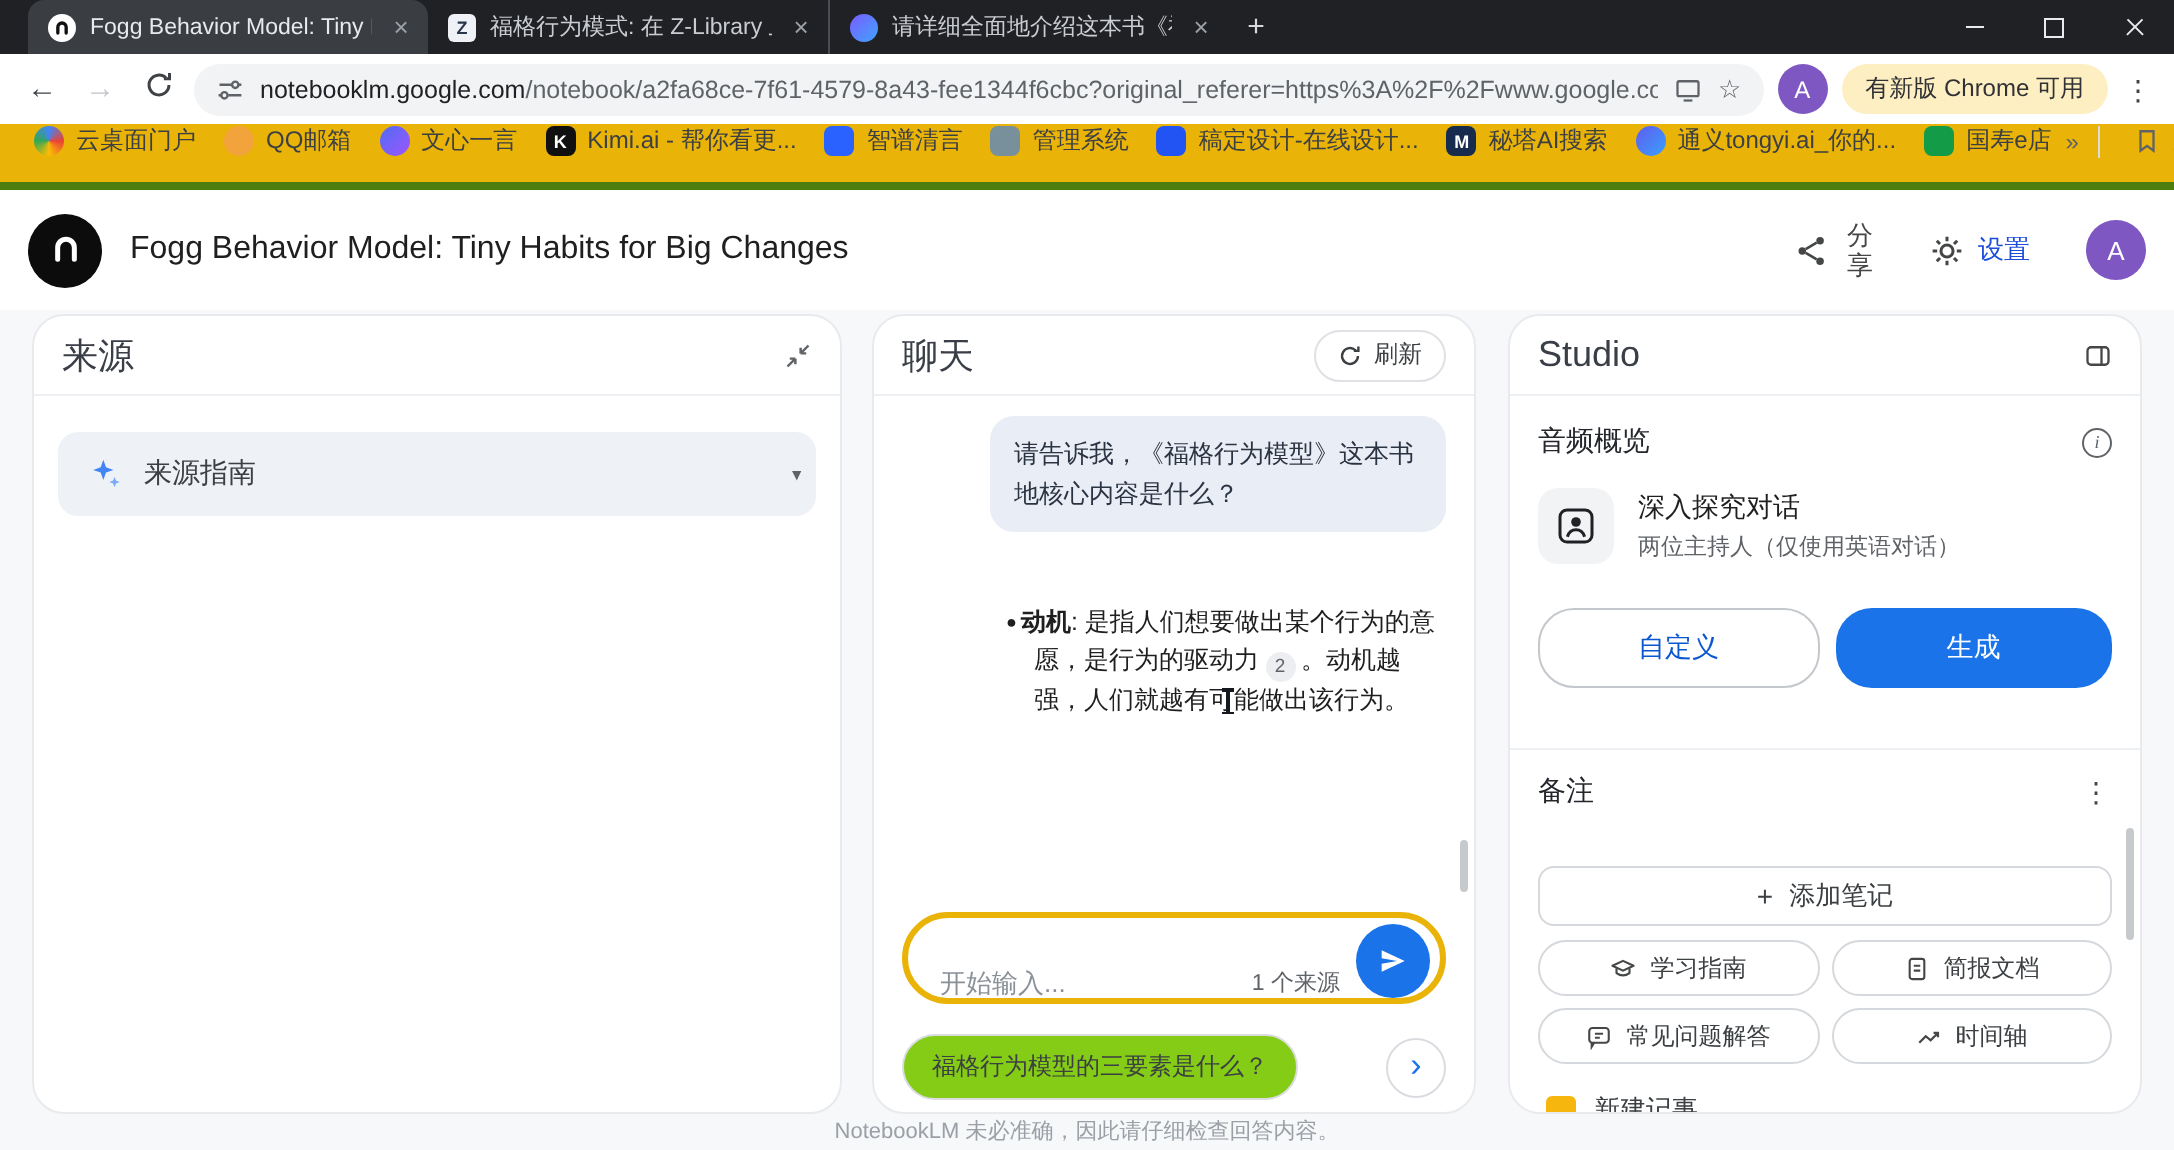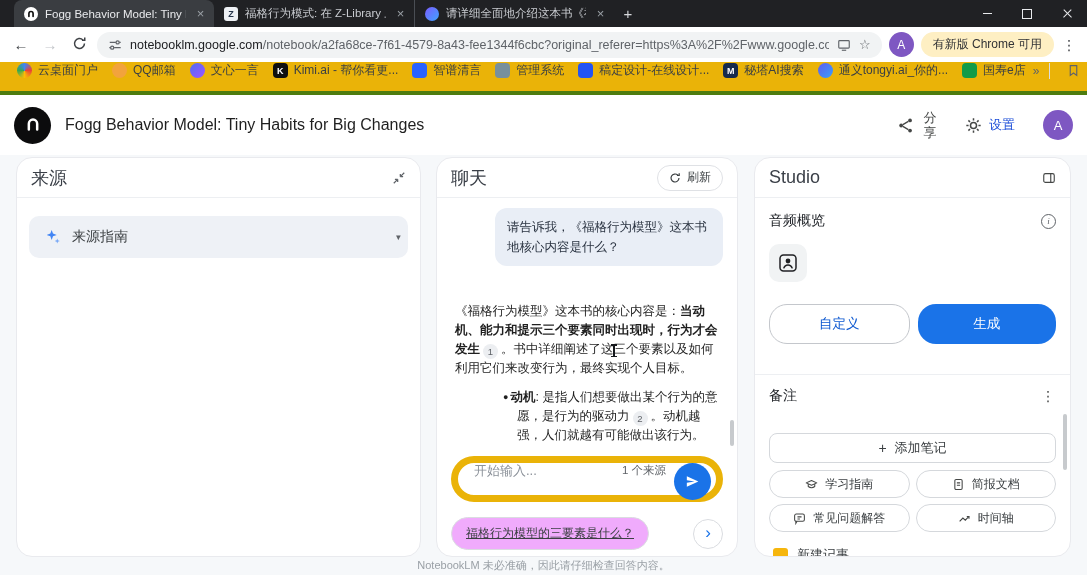--- a/index.html
+++ b/index.html
@@ -84,27 +84,27 @@
   .bubble { margin: 10px 14px 0 auto; max-width: 228px; background: #e9eef6; border-radius: 12px; padding: 9px 12px; font-size: 12.5px; line-height: 1.6; color: #2b3442; }
   .answer { padding: 0 18px; margin-top: 36px; font-size: 12.5px; line-height: 19px; color: #1f1f1f; }
   .answer p { margin-bottom: 10px; }
   .answer strong { font-weight: bold; }
   .hang { padding-left: 14px; text-indent: -14px; margin-left: 48px; }
   .cite { display: inline-flex; width: 15px; height: 15px; border-radius: 50%; background: #eceef1; color: #5f6368; font-size: 9.5px; align-items: center; justify-content: center; margin: 0 3px; vertical-align: -2px; text-indent: 0; }
   .dot { font-size: 9px; vertical-align: 1px; margin-right: 2px; }
   .ibeam { position: absolute; left: 176px; top: 136px; width: 2px; height: 13px; background: #15181c; }
   .ibeam::before, .ibeam::after { content: ""; position: absolute; left: -2px; width: 6px; height: 1.5px; background: #15181c; }
   .ibeam::before { top: 0; } .ibeam::after { bottom: 0; }
-  .input-card { position: absolute; left: 14px; right: 14px; bottom: 64px; height: 46px; border: 7px solid #eab308; border-radius: 23px; display: flex; align-items: flex-start; padding: 0 5px 0 16px; gap: 8px; background: #fff; }
+  .input-card { position: absolute; left: 14px; right: 14px; bottom: 64px; height: 46px; border: 3px solid #eab308; border-radius: 23px; display: flex; align-items: flex-end; padding: 0 5px 0 16px; gap: 8px; background: #fff; }
   .chat-input { border: none; outline: none; flex: 1; min-width: 0; font-size: 13px; color: #1f1f1f; background: transparent; font-family: "Liberation Sans", sans-serif; }
   .chat-input::placeholder { color: #8b9199; }
   .src-count { font-size: 11.5px; color: #5f6368; white-space: nowrap; }
   .send-btn { width: 37px; height: 37px; border-radius: 50%; background: #1a73e8; display: flex; align-items: center; justify-content: center; flex: 0 0 auto; }
   .sugg-row { position: absolute; left: 14px; right: 14px; bottom: 16px; display: flex; align-items: center; justify-content: space-between; }
-  .sugg-chip { border: 1px solid #dadce0; border-radius: 17px; height: 33px; display: flex; align-items: center; padding: 0 14px; font-size: 12px; color: #3c4043; background: #f0abfc; white-space: nowrap; text-decoration: underline; }
+  .sugg-chip { border: 1px solid #dadce0; border-radius: 17px; height: 33px; display: flex; align-items: center; padding: 0 14px; font-size: 12px; color: #3c4043; background: #84cc16; white-space: nowrap; }
   .next-btn { width: 30px; height: 30px; border-radius: 50%; border: 1px solid #dadce0; color: #1a73e8; font-size: 17px; display: flex; align-items: center; justify-content: center; padding-bottom: 2px; background: #fff; }
   .scroll-thumb { position: absolute; width: 4px; border-radius: 2px; background: #c7cacd; right: 3px; }
   .thumb-chat { top: 212px; height: 26px; }
   .thumb-studio { top: 256px; height: 56px; }
 
   #studio { left: 754px; width: 317px; }
   .sec-row { display: flex; align-items: center; justify-content: space-between; padding: 14px 14px 10px; }
   .sec-title { font-size: 14px; color: #23262b; }
   .info-ic { width: 15px; height: 15px; border: 1.3px solid #5f6368; border-radius: 50%; color: #5f6368; font-size: 9px; display: flex; align-items: center; justify-content: center; font-family: "Liberation Serif", serif; font-style: italic; }
   .audio-card { display: flex; align-items: center; gap: 12px; padding: 4px 14px 0; }
@@ -299,21 +299,20 @@
         <svg width="12" height="12" viewBox="0 0 16 16" fill="none" stroke="#3c4043" stroke-width="1.6">
             <path d="M13.3 8a5.3 5.3 0 1 1-1.6-3.8"></path>
             <path d="M13.6 1.6v3h-3"></path>
           </svg>
         <span>刷新</span>
       </span>
     </div>
     <div class="chat-body">
       <div class="bubble">请告诉我，《福格行为模型》这本书地核心内容是什么？</div>
       <div class="answer">
-        <p><span>《福格行为模型》这本书的核心内容是：</span><strong>当动机、能力和提示三个要素同时出现时，行为才会发生</strong><span class="cite">1</span><span>。书中详细阐述了这三个要素以及如何利用它们来改变行为，最终实现个人目标。</span></p>
         <p class="hang"><span class="dot">●</span><strong>动机</strong><span>: 是指人们想要做出某个行为的意愿，是行为的驱动力</span><span class="cite">2</span><span>。动机越强，人们就越有可能做出该行为。</span></p>
       </div>
       <div class="ibeam"></div>
       <div class="input-card">
         <input class="chat-input" type="text" placeholder="开始输入..." style="">
         <span class="src-count">1 个来源</span>
         <div class="send-btn">
           <svg width="15" height="15" viewBox="0 0 18 18">
               <path d="M2.2 15.4 16 9 2.2 2.6v4.8L11.5 9 2.2 10.6z" fill="#fff"></path>
             </svg>
@@ -339,20 +338,24 @@
       <span class="sec-title">音频概览</span>
       <span class="info-ic">i</span>
     </div>
     <div class="audio-card">
       <div class="tile">
         <svg width="20" height="20" viewBox="0 0 20 20" fill="none" stroke="#202124" stroke-width="1.5">
             <rect x="2" y="2" width="16" height="16" rx="3.5"></rect>
             <circle cx="10" cy="8" r="2.4" fill="#202124" stroke="none"></circle>
             <path d="M5.7 15.4c.7-2.3 2.4-3.5 4.3-3.5s3.6 1.2 4.3 3.5"></path>
           </svg>
+      </div>
+      <div>
+        <div class="card-title">深入探究对话</div>
+        <div class="card-sub">两位主持人（仅使用英语对话）</div>
       </div>
     </div>
     <div class="btn-row">
       <div class="btn outline">自定义</div>
       <div class="btn fill">生成</div>
     </div>
     <div class="notes-sec">
       <div class="sec-row">
         <span class="sec-title">备注</span>
         <span class="kebab">⋮</span>

